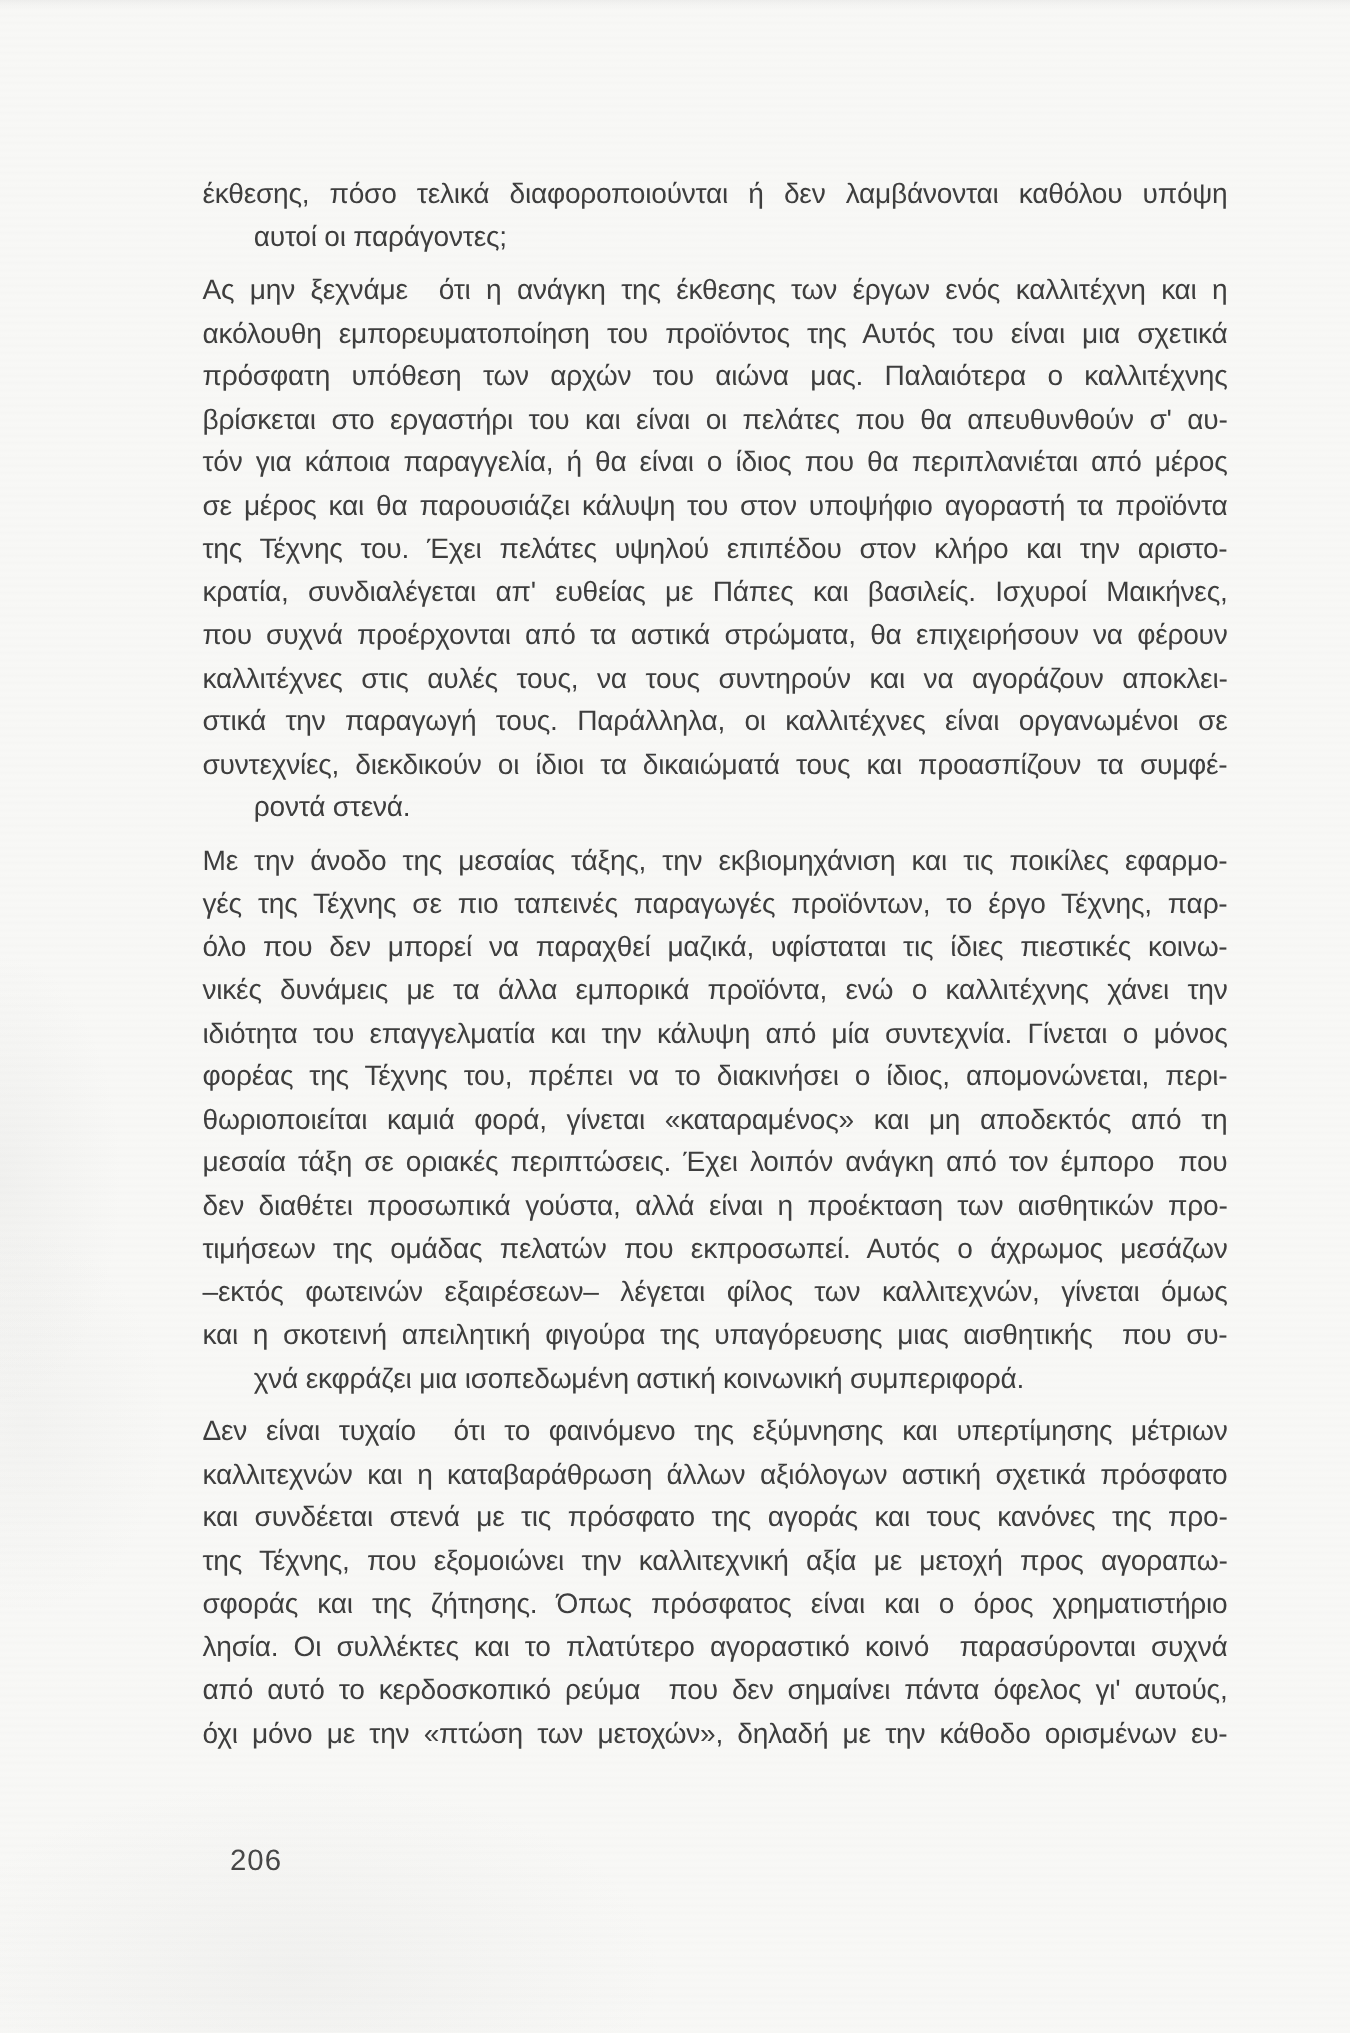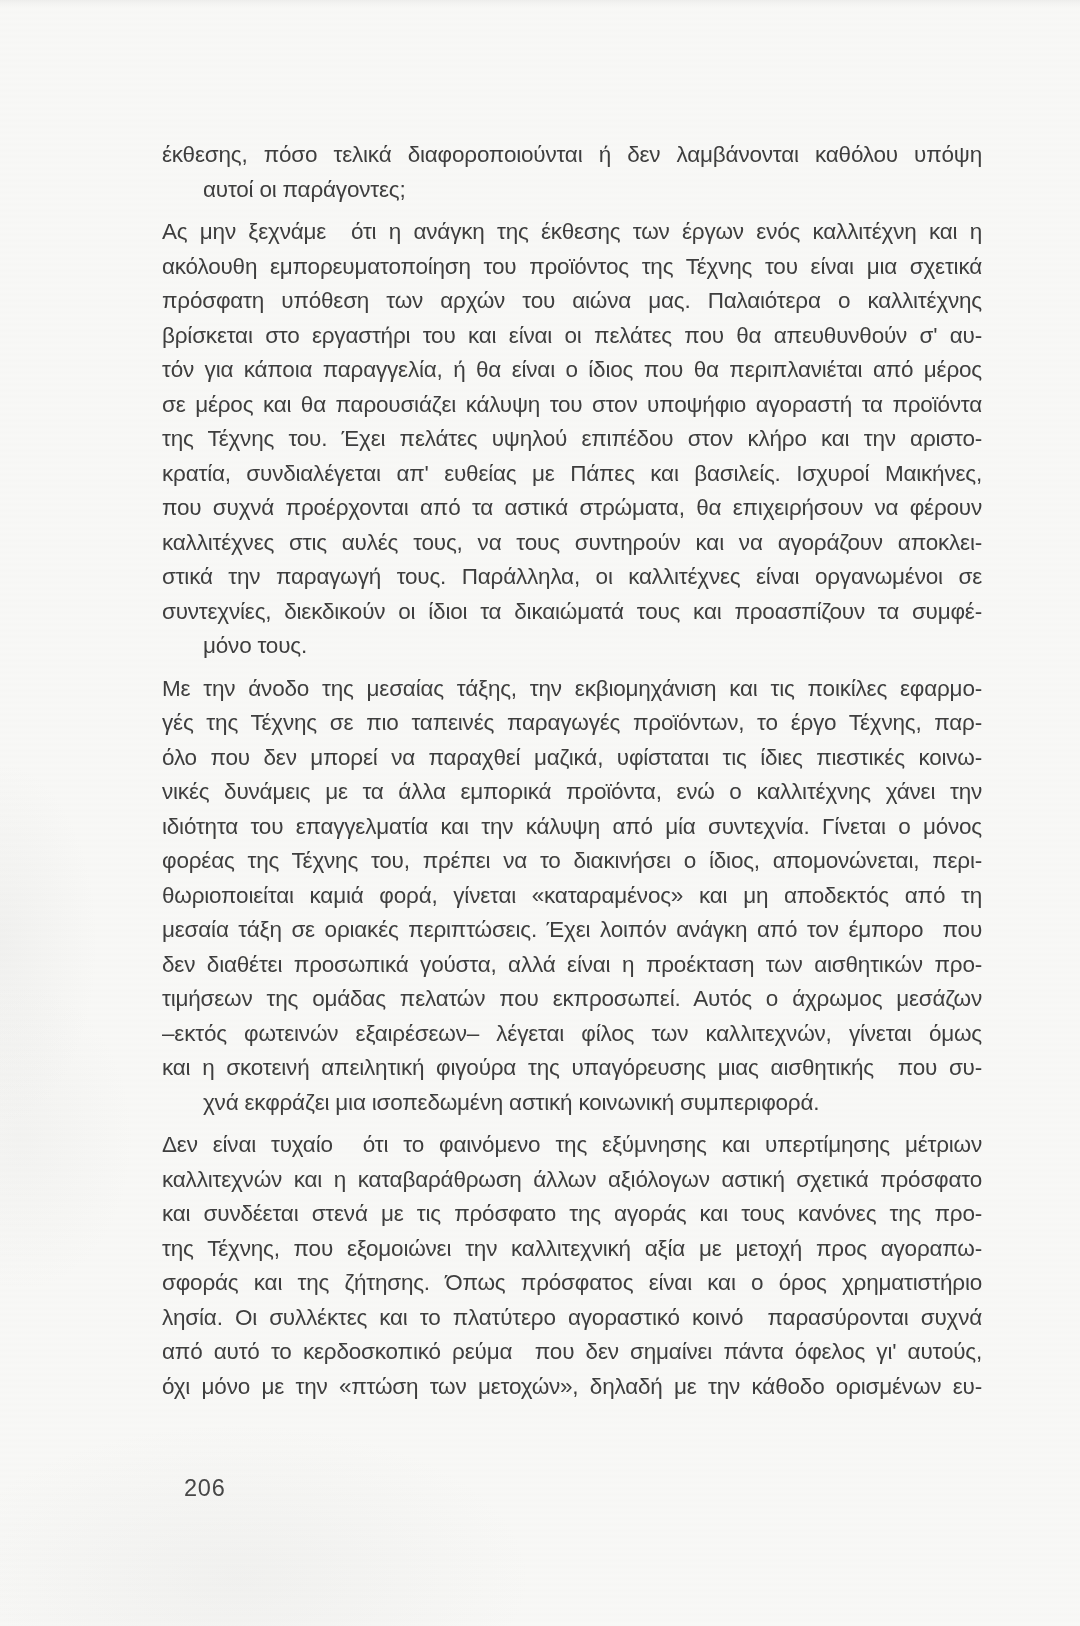--- a/index.html
+++ b/index.html
@@ -61,32 +61,32 @@
 <body>
 
 <div class="scan">
   <div class="text-column" id="text-column">
       <div class="para">
         <div class="line">έκθεσης, πόσο τελικά διαφοροποιούνται ή δεν λαμβάνονται καθόλου υπόψη</div>
         <div class="line last">αυτοί οι παράγοντες;</div>
       </div>
       <div class="para">
         <div class="line">Ας μην ξεχνάμε&nbsp; ότι η ανάγκη της έκθεσης των έργων ενός καλλιτέχνη και η</div>
-        <div class="line">ακόλουθη εμπορευματοποίηση του προϊόντος της Τέχνης του είναι μια σχετικά</div>
+        <div class="line">ακόλουθη εμπορευματοποίηση του προϊόντος της Αυτός του είναι μια σχετικά</div>
         <div class="line">πρόσφατη υπόθεση των αρχών του αιώνα μας. Παλαιότερα ο καλλιτέχνης</div>
         <div class="line">βρίσκεται στο εργαστήρι του και είναι οι πελάτες που θα απευθυνθούν σ' αυ-</div>
         <div class="line">τόν για κάποια παραγγελία, ή θα είναι ο ίδιος που θα περιπλανιέται από μέρος</div>
         <div class="line">σε μέρος και θα παρουσιάζει κάλυψη του στον υποψήφιο αγοραστή τα προϊόντα</div>
         <div class="line">της Τέχνης του. Έχει πελάτες υψηλού επιπέδου στον κλήρο και την αριστο-</div>
         <div class="line">κρατία, συνδιαλέγεται απ' ευθείας με Πάπες και βασιλείς. Ισχυροί Μαικήνες,</div>
         <div class="line">που συχνά προέρχονται από τα αστικά στρώματα, θα επιχειρήσουν να φέρουν</div>
         <div class="line">καλλιτέχνες στις αυλές τους, να τους συντηρούν και να αγοράζουν αποκλει-</div>
         <div class="line">στικά την παραγωγή τους. Παράλληλα, οι καλλιτέχνες είναι οργανωμένοι σε</div>
         <div class="line">συντεχνίες, διεκδικούν οι ίδιοι τα δικαιώματά τους και προασπίζουν τα συμφέ-</div>
-        <div class="line last">μόνο τους.</div>
+        <div class="line last">ροντά στενά.</div>
       </div>
       <div class="para">
         <div class="line">Με την άνοδο της μεσαίας τάξης, την εκβιομηχάνιση και τις ποικίλες εφαρμο-</div>
         <div class="line">γές της Τέχνης σε πιο ταπεινές παραγωγές προϊόντων, το έργο Τέχνης, παρ-</div>
         <div class="line">όλο που δεν μπορεί να παραχθεί μαζικά, υφίσταται τις ίδιες πιεστικές κοινω-</div>
         <div class="line">νικές δυνάμεις με τα άλλα εμπορικά προϊόντα, ενώ ο καλλιτέχνης χάνει την</div>
         <div class="line">ιδιότητα του επαγγελματία και την κάλυψη από μία συντεχνία. Γίνεται ο μόνος</div>
         <div class="line">φορέας της Τέχνης του, πρέπει να το διακινήσει ο ίδιος, απομονώνεται, περι-</div>
         <div class="line">θωριοποιείται καμιά φορά, γίνεται «καταραμένος» και μη αποδεκτός από τη</div>
         <div class="line">μεσαία τάξη σε οριακές περιπτώσεις. Έχει λοιπόν ανάγκη από τον έμπορο&nbsp; που</div>

